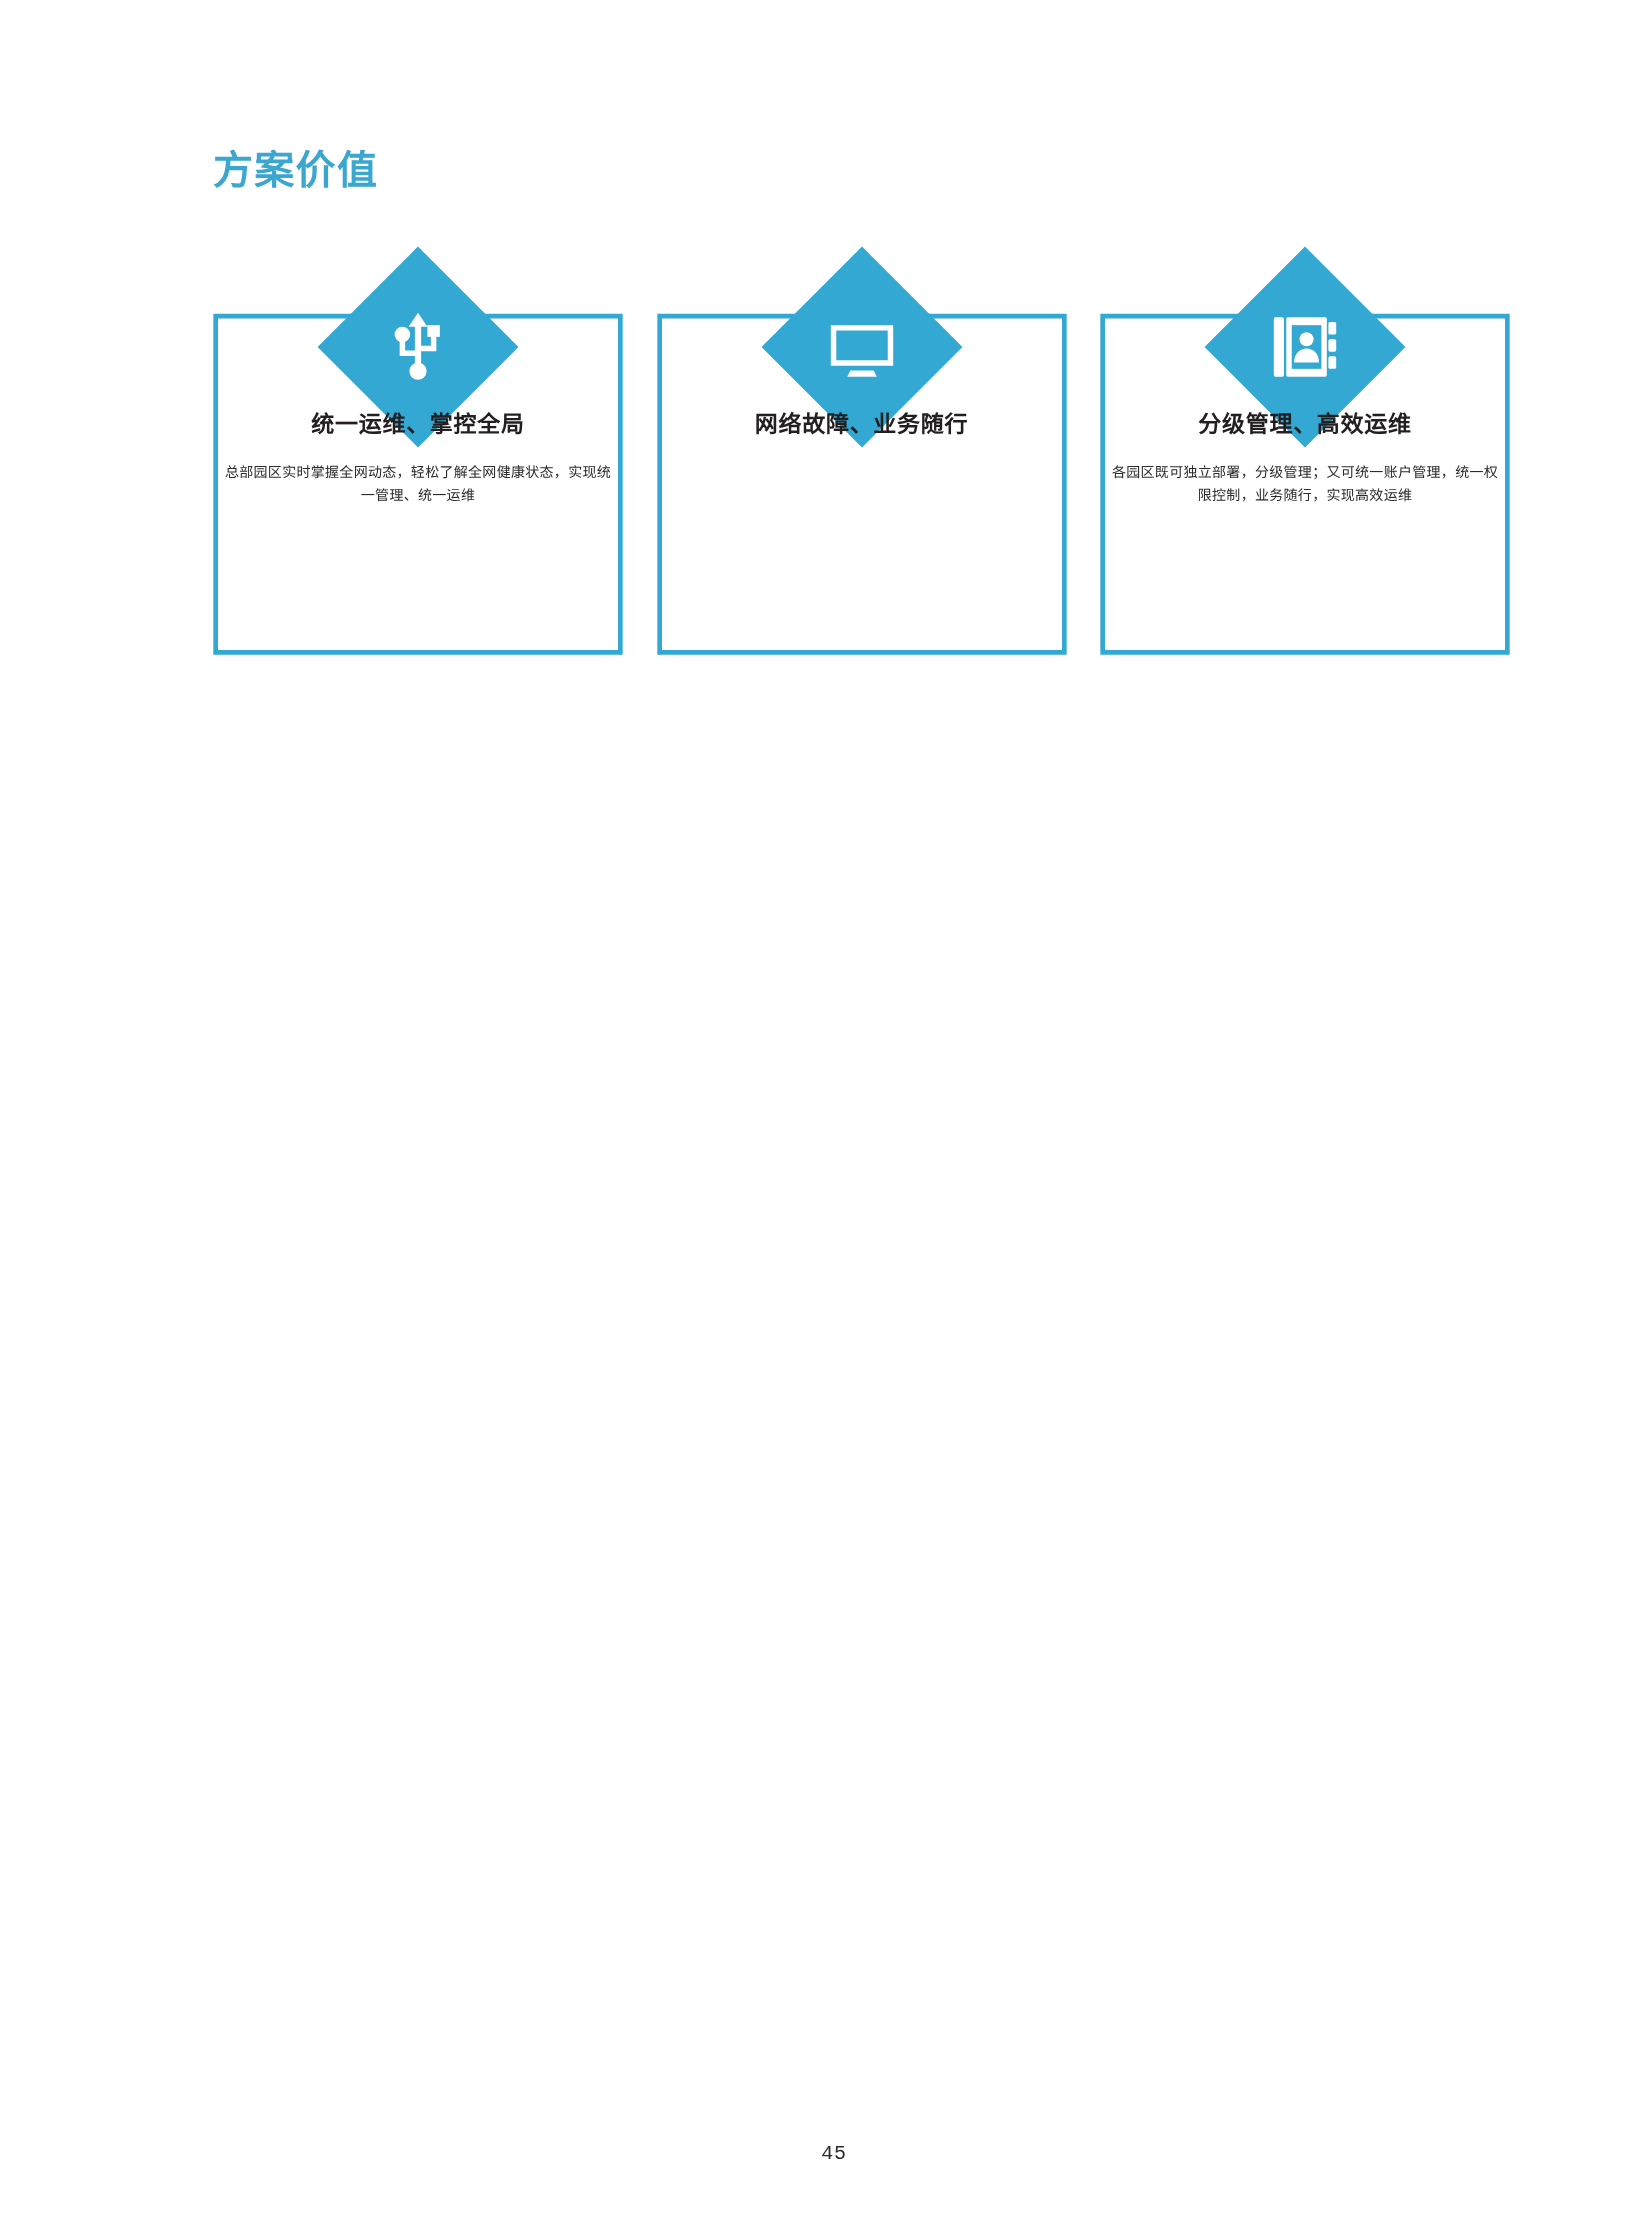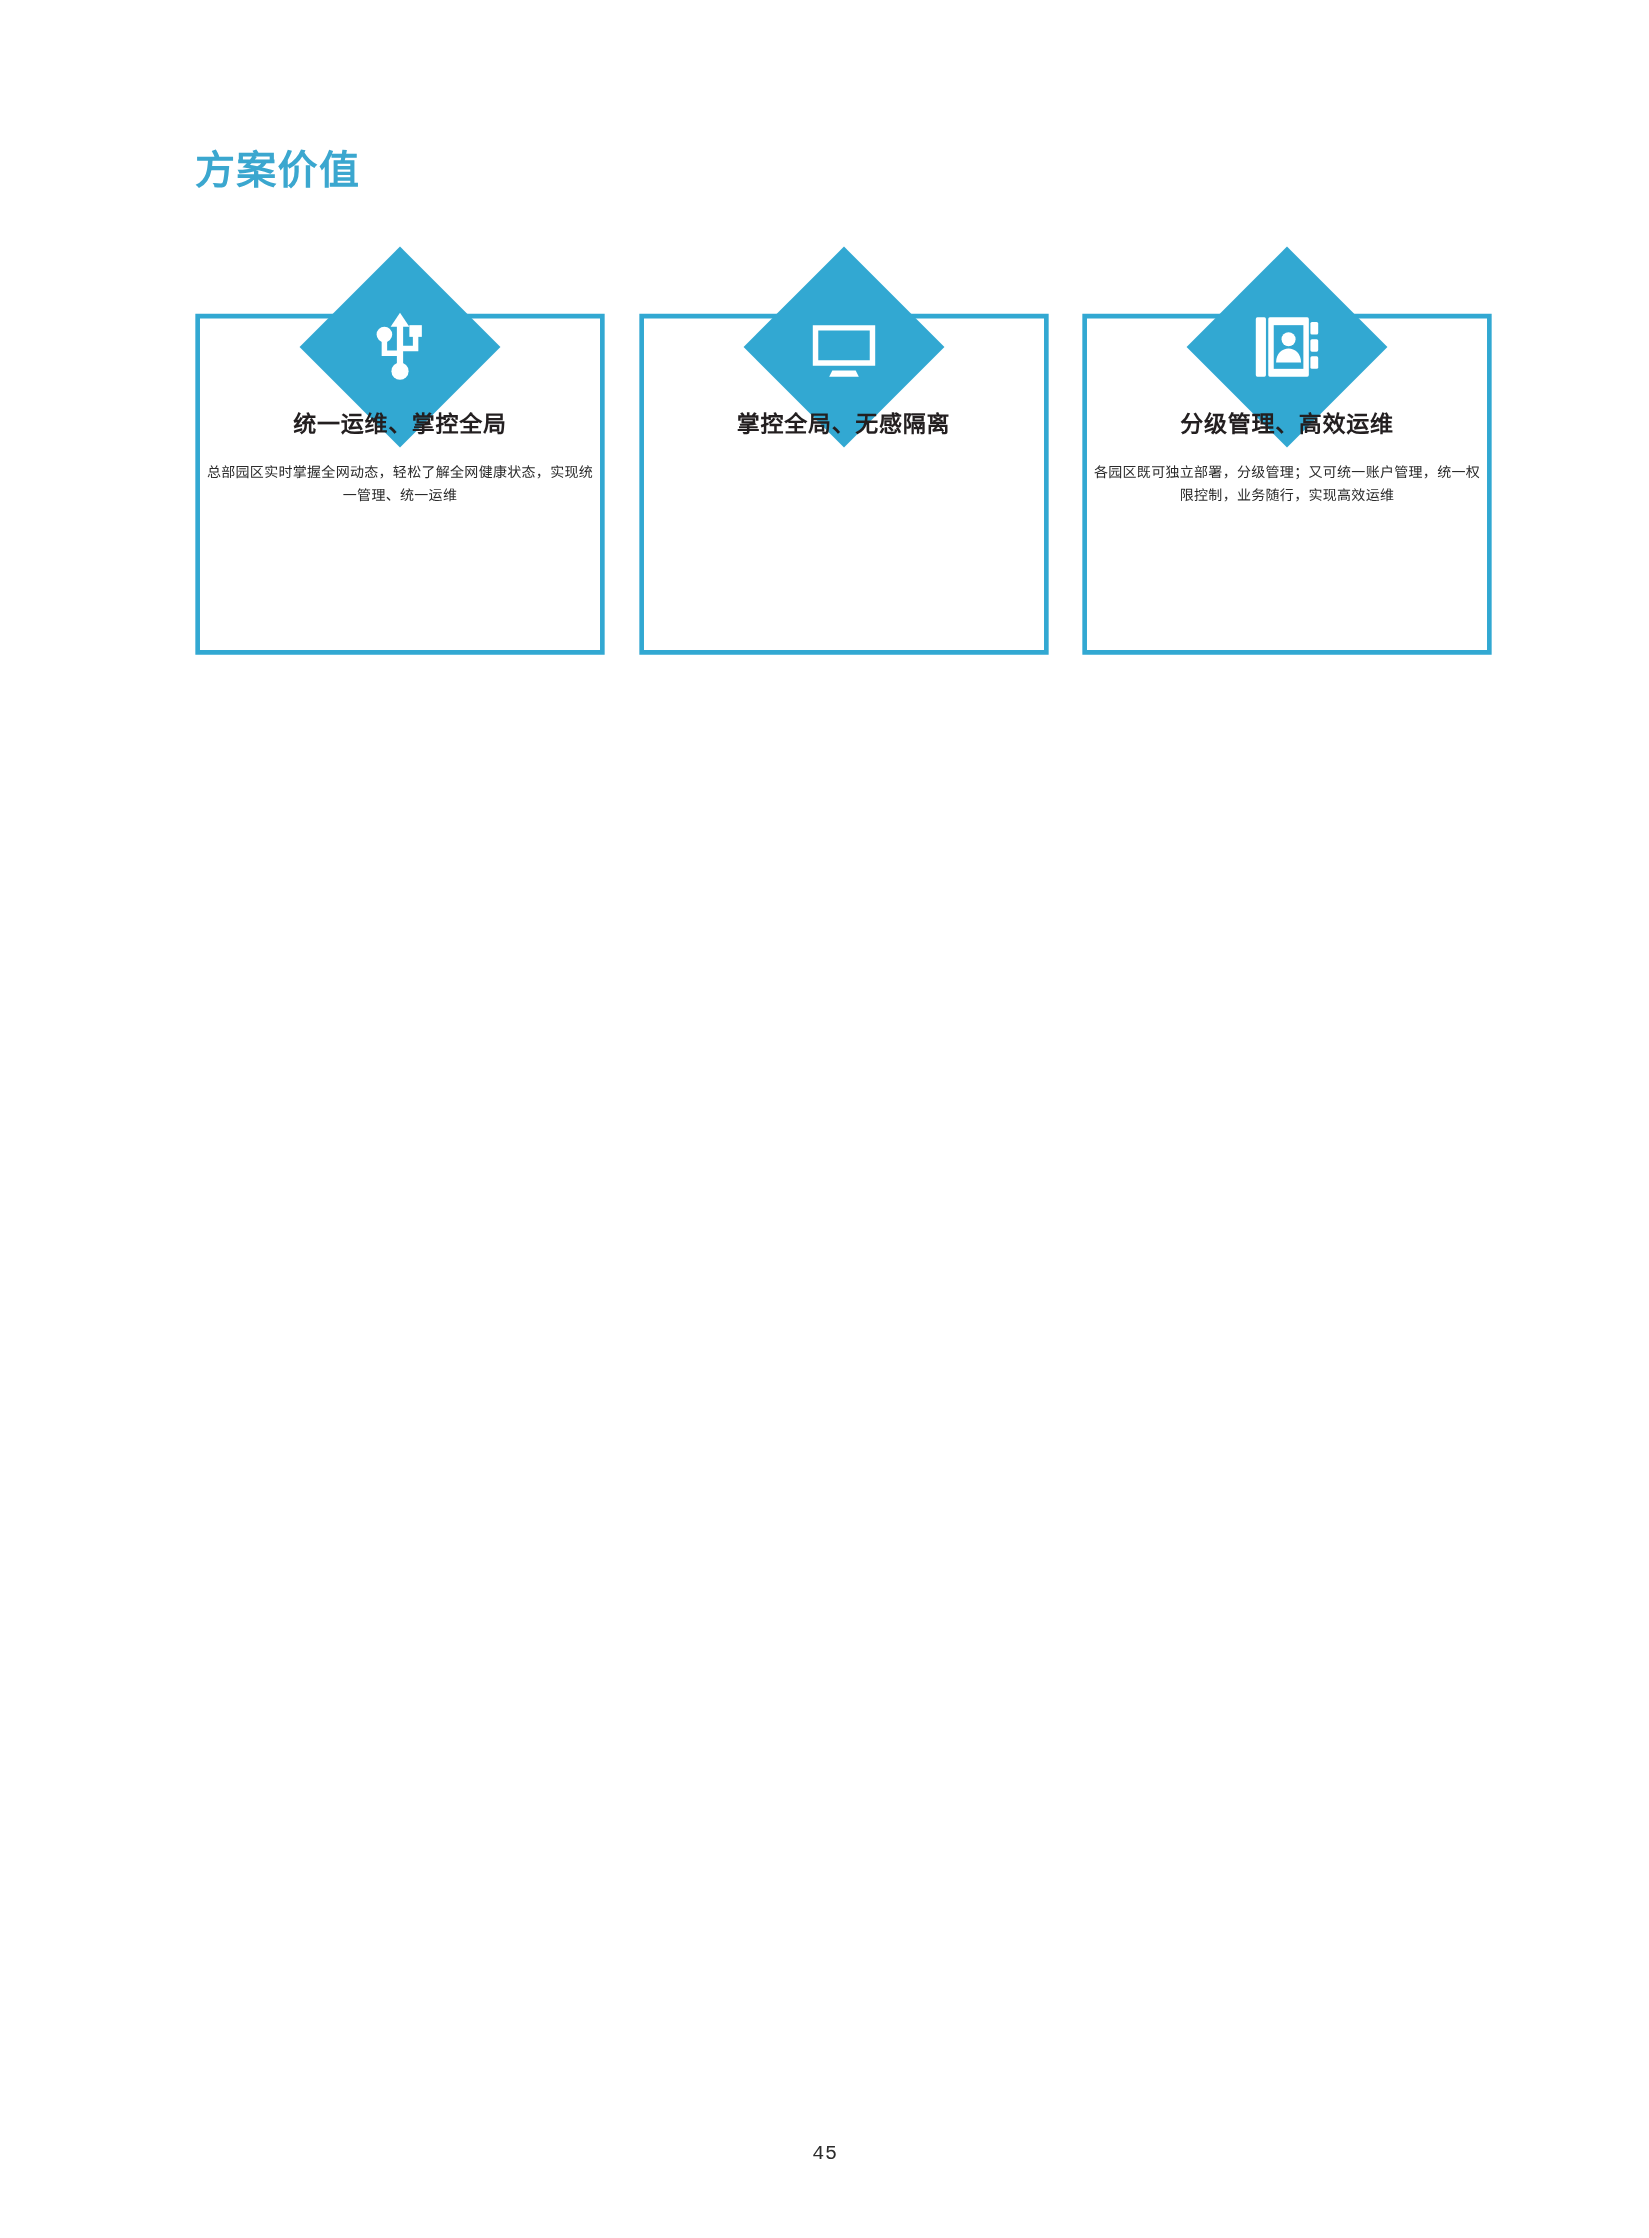--- a/index.html
+++ b/index.html
@@ -14,20 +14,21 @@
     position: relative;
     font-family: "Liberation Sans", "DejaVu Sans", sans-serif;
     -webkit-font-smoothing: antialiased;
   }
 
   .page {
     position: absolute;
     inset: 0;
     background: #ffffff;
     overflow: hidden;
+    margin-left: 18px;
   }
 
   
   .section-title {
     position: absolute;
     left: 195px;
     top: 148px;
     font-size: 40px;
     line-height: 1.1;
     font-weight: 700;
@@ -179,21 +180,21 @@
           <svg viewBox="0 0 100 100" fill="#ffffff">
 
             <path d="M10 22 H90 V74 H10 Z M17 29 H83 V67 H17 Z" fill-rule="evenodd"></path>
 
             <polygon points="35,80 65,80 69,88 31,88"></polygon>
           </svg>
         </div>
       </div>
 
       <div class="card-body">
-        <div class="card-heading">掌控全局、无感隔离</div>
+        <div class="card-heading">网络故障、业务随行</div>
       </div>
     </div>
 
     <div class="card">
       <svg class="card-frame" viewBox="0 0 617 605" preserveAspectRatio="none">
         <path d="M4 601 L4 95 L212 95 L308.5 4 L405 95 L613 95 L613 601 Z" fill="none" stroke="#32a8d2" stroke-width="7" stroke-linejoin="miter" stroke-linecap="square"></path>
       </svg>
 
       <div class="card-badge">
         <div class="card-badge-icon">

